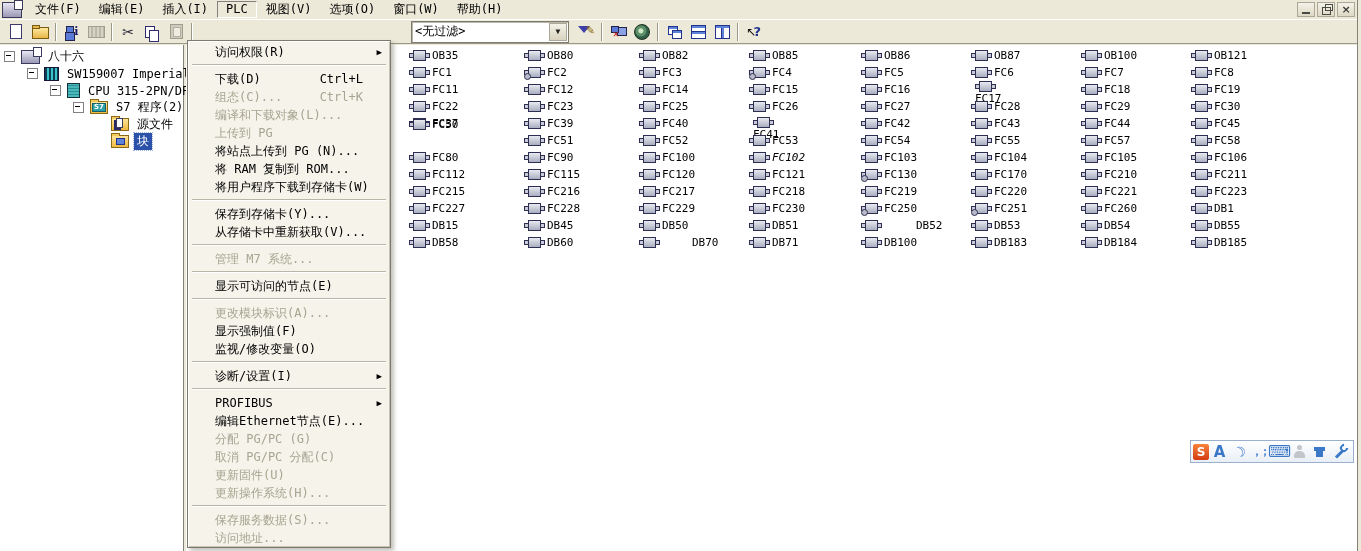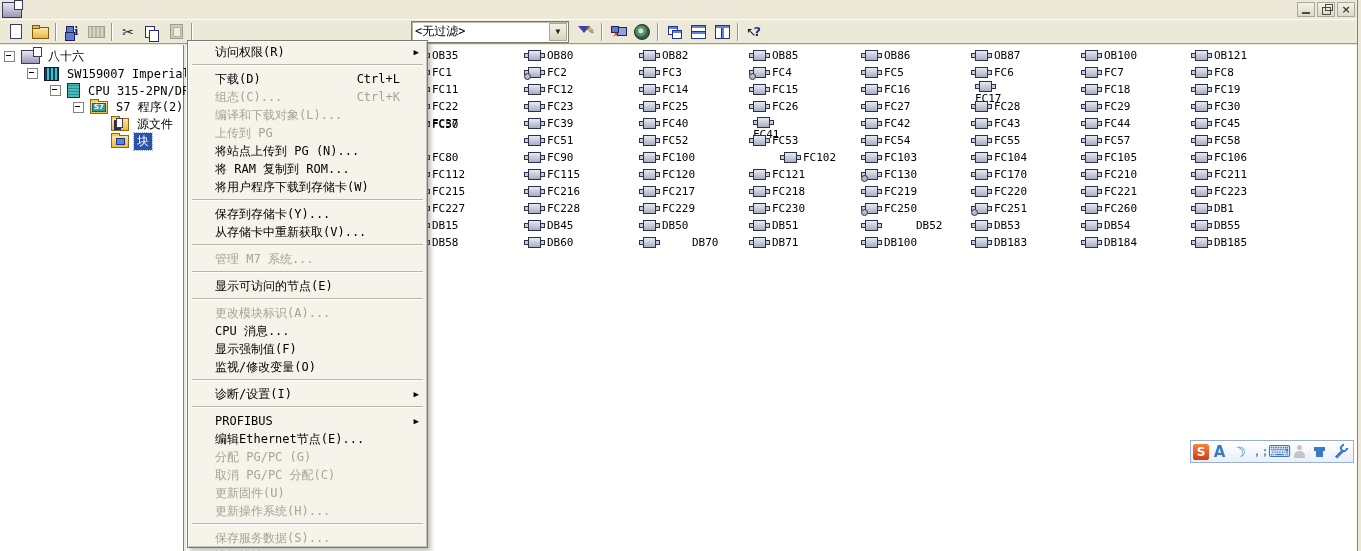--- a/index.html
+++ b/index.html
@@ -77,21 +77,21 @@
   .tlabel{padding:0 3px;}
   .tlabel.selected{background:#2B51A8;color:#fff;outline:1px dotted #9ab0d8;}
   
   .blk-item{position:absolute;display:flex;align-items:center;height:13px;white-space:nowrap;font-size:11px;}
   .blk-icon{position:relative;width:11px;height:9px;background:linear-gradient(#e8eaf0,#a9aec0);border:1px solid #2e2e52;margin-right:6px;flex:none;}
   .blk-icon::before,.blk-icon::after{content:"";position:absolute;top:2px;width:3px;height:3px;background:#c9ccd8;border:1px solid #2e2e52;}
   .blk-icon::before{left:-5px;}
   .blk-icon::after{right:-5px;}
   .blk-dot{position:absolute;left:-5px;bottom:-3px;width:5px;height:5px;border-radius:50%;background:#b9b9c9;border:1px solid #2e2e52;}
   
-  #plc-menu{position:absolute;left:187px;top:40px;width:241px;height:508px;box-sizing:border-box;background:#F5F3EA;border:1px solid #7d7b6e;box-shadow:inset 1px 1px 0 #fff,inset -1px -1px 0 #c6c3b4,3px 3px 4px rgba(80,80,70,.35);padding:2px 1px;z-index:10;}
+  #plc-menu{position:absolute;left:187px;top:40px;width:204px;height:508px;box-sizing:border-box;background:#F5F3EA;border:1px solid #7d7b6e;box-shadow:inset 1px 1px 0 #fff,inset -1px -1px 0 #c6c3b4,3px 3px 4px rgba(80,80,70,.35);padding:2px 1px;z-index:10;}
   .menu-item{height:18px;line-height:18px;padding:0 8px 0 26px;position:relative;white-space:nowrap;cursor:default;}
   .menu-item.disabled{color:#A7A591;}
   .menu-item .shortcut{position:absolute;right:26px;}
   .menu-item .arrow{position:absolute;right:7px;font-size:9px;top:0;}
   .menu-sep{height:9px;position:relative;}
   .menu-sep::before{content:"";position:absolute;left:3px;right:3px;top:3px;border-top:1px solid #b9b6a7;border-bottom:1px solid #fff;}
   
   #ime{position:absolute;left:1190px;top:440px;width:164px;height:23px;box-sizing:border-box;background:linear-gradient(#ffffff,#e9eff7);border:1px solid #9ab0cc;display:flex;align-items:center;padding:0 2px;gap:1px;z-index:5;}
   .ime-btn{width:19px;height:19px;display:flex;align-items:center;justify-content:center;font-family:"DejaVu Sans",sans-serif;position:relative;}
   .ime-sogou-logo{width:16px;height:16px;border-radius:3px;background:linear-gradient(#f8823e,#d23c12);color:#fff;font:bold 12px "DejaVu Sans",sans-serif;display:flex;align-items:center;justify-content:center;}
@@ -106,20 +106,30 @@
   .ime-toolbox::before{content:"";position:absolute;left:8px;top:7px;width:3px;height:10px;background:#3C78C8;transform:rotate(45deg);}
   .ime-toolbox::after{content:"";position:absolute;left:10px;top:2px;width:4px;height:4px;border:2px solid #3C78C8;border-radius:50%;border-top-color:transparent;transform:rotate(45deg);}
   
   #win-edge-right{position:absolute;right:0;top:0;width:3px;height:100%;background:#ECE9D8;border-left:1px solid #848278;}
 </style>
 </head>
 <body>
 
 <div id="menubar">
   <span id="sysicon"></span>
+  <span id="mb-items" style="display:flex;">
+      <span class="mb-item">文件(F)</span>
+      <span class="mb-item">编辑(E)</span>
+      <span class="mb-item">插入(I)</span>
+      <span class="mb-item active">PLC</span>
+      <span class="mb-item">视图(V)</span>
+      <span class="mb-item">选项(O)</span>
+      <span class="mb-item">窗口(W)</span>
+      <span class="mb-item">帮助(H)</span>
+    </span>
   <span id="winctl">
       <button class="wbtn">
         <span class="g-minimize"></span>
       </button>
       <button class="wbtn">
         <span class="g-restore"></span>
       </button>
       <button class="wbtn">
         <span class="g-close">×</span>
       </button>
@@ -419,21 +429,21 @@
       <span>FC80</span>
     </div>
     <div class="blk-item" style="left: 342px; top: 106px;">
       <span class="blk-icon"></span>
       <span>FC90</span>
     </div>
     <div class="blk-item" style="left: 457px; top: 106px;">
       <span class="blk-icon"></span>
       <span>FC100</span>
     </div>
-    <div class="blk-item" style="left: 598px; top: 106px;">
+    <div class="blk-item" style="left: 567px; top: 106px; font-style: italic;">
       <span class="blk-icon"></span>
       <span>FC102</span>
     </div>
     <div class="blk-item" style="left: 679px; top: 106px;">
       <span class="blk-icon"></span>
       <span>FC103</span>
     </div>
     <div class="blk-item" style="left: 789px; top: 106px;">
       <span class="blk-icon"></span>
       <span>FC104</span>
@@ -626,21 +636,20 @@
     <div class="menu-item"><span>将用户程序下载到存储卡(W)</span></div>
     <div class="menu-sep"></div>
     <div class="menu-item"><span>保存到存储卡(Y)...</span></div>
     <div class="menu-item"><span>从存储卡中重新获取(V)...</span></div>
     <div class="menu-sep"></div>
     <div class="menu-item disabled"><span>管理 M7 系统...</span></div>
     <div class="menu-sep"></div>
     <div class="menu-item"><span>显示可访问的节点(E)</span></div>
     <div class="menu-sep"></div>
     <div class="menu-item disabled"><span>更改模块标识(A)...</span></div>
-    <div class="menu-item"><span>CPU 消息...</span></div>
     <div class="menu-item"><span>显示强制值(F)</span></div>
     <div class="menu-item"><span>监视/修改变量(O)</span></div>
     <div class="menu-sep"></div>
     <div class="menu-item"><span>诊断/设置(I)</span><span class="arrow">▶</span></div>
     <div class="menu-sep"></div>
     <div class="menu-item"><span>PROFIBUS</span><span class="arrow">▶</span></div>
     <div class="menu-item"><span>编辑Ethernet节点(E)...</span></div>
     <div class="menu-item disabled"><span>分配 PG/PC (G)</span></div>
     <div class="menu-item disabled"><span>取消 PG/PC 分配(C)</span></div>
     <div class="menu-item disabled"><span>更新固件(U)</span></div>

